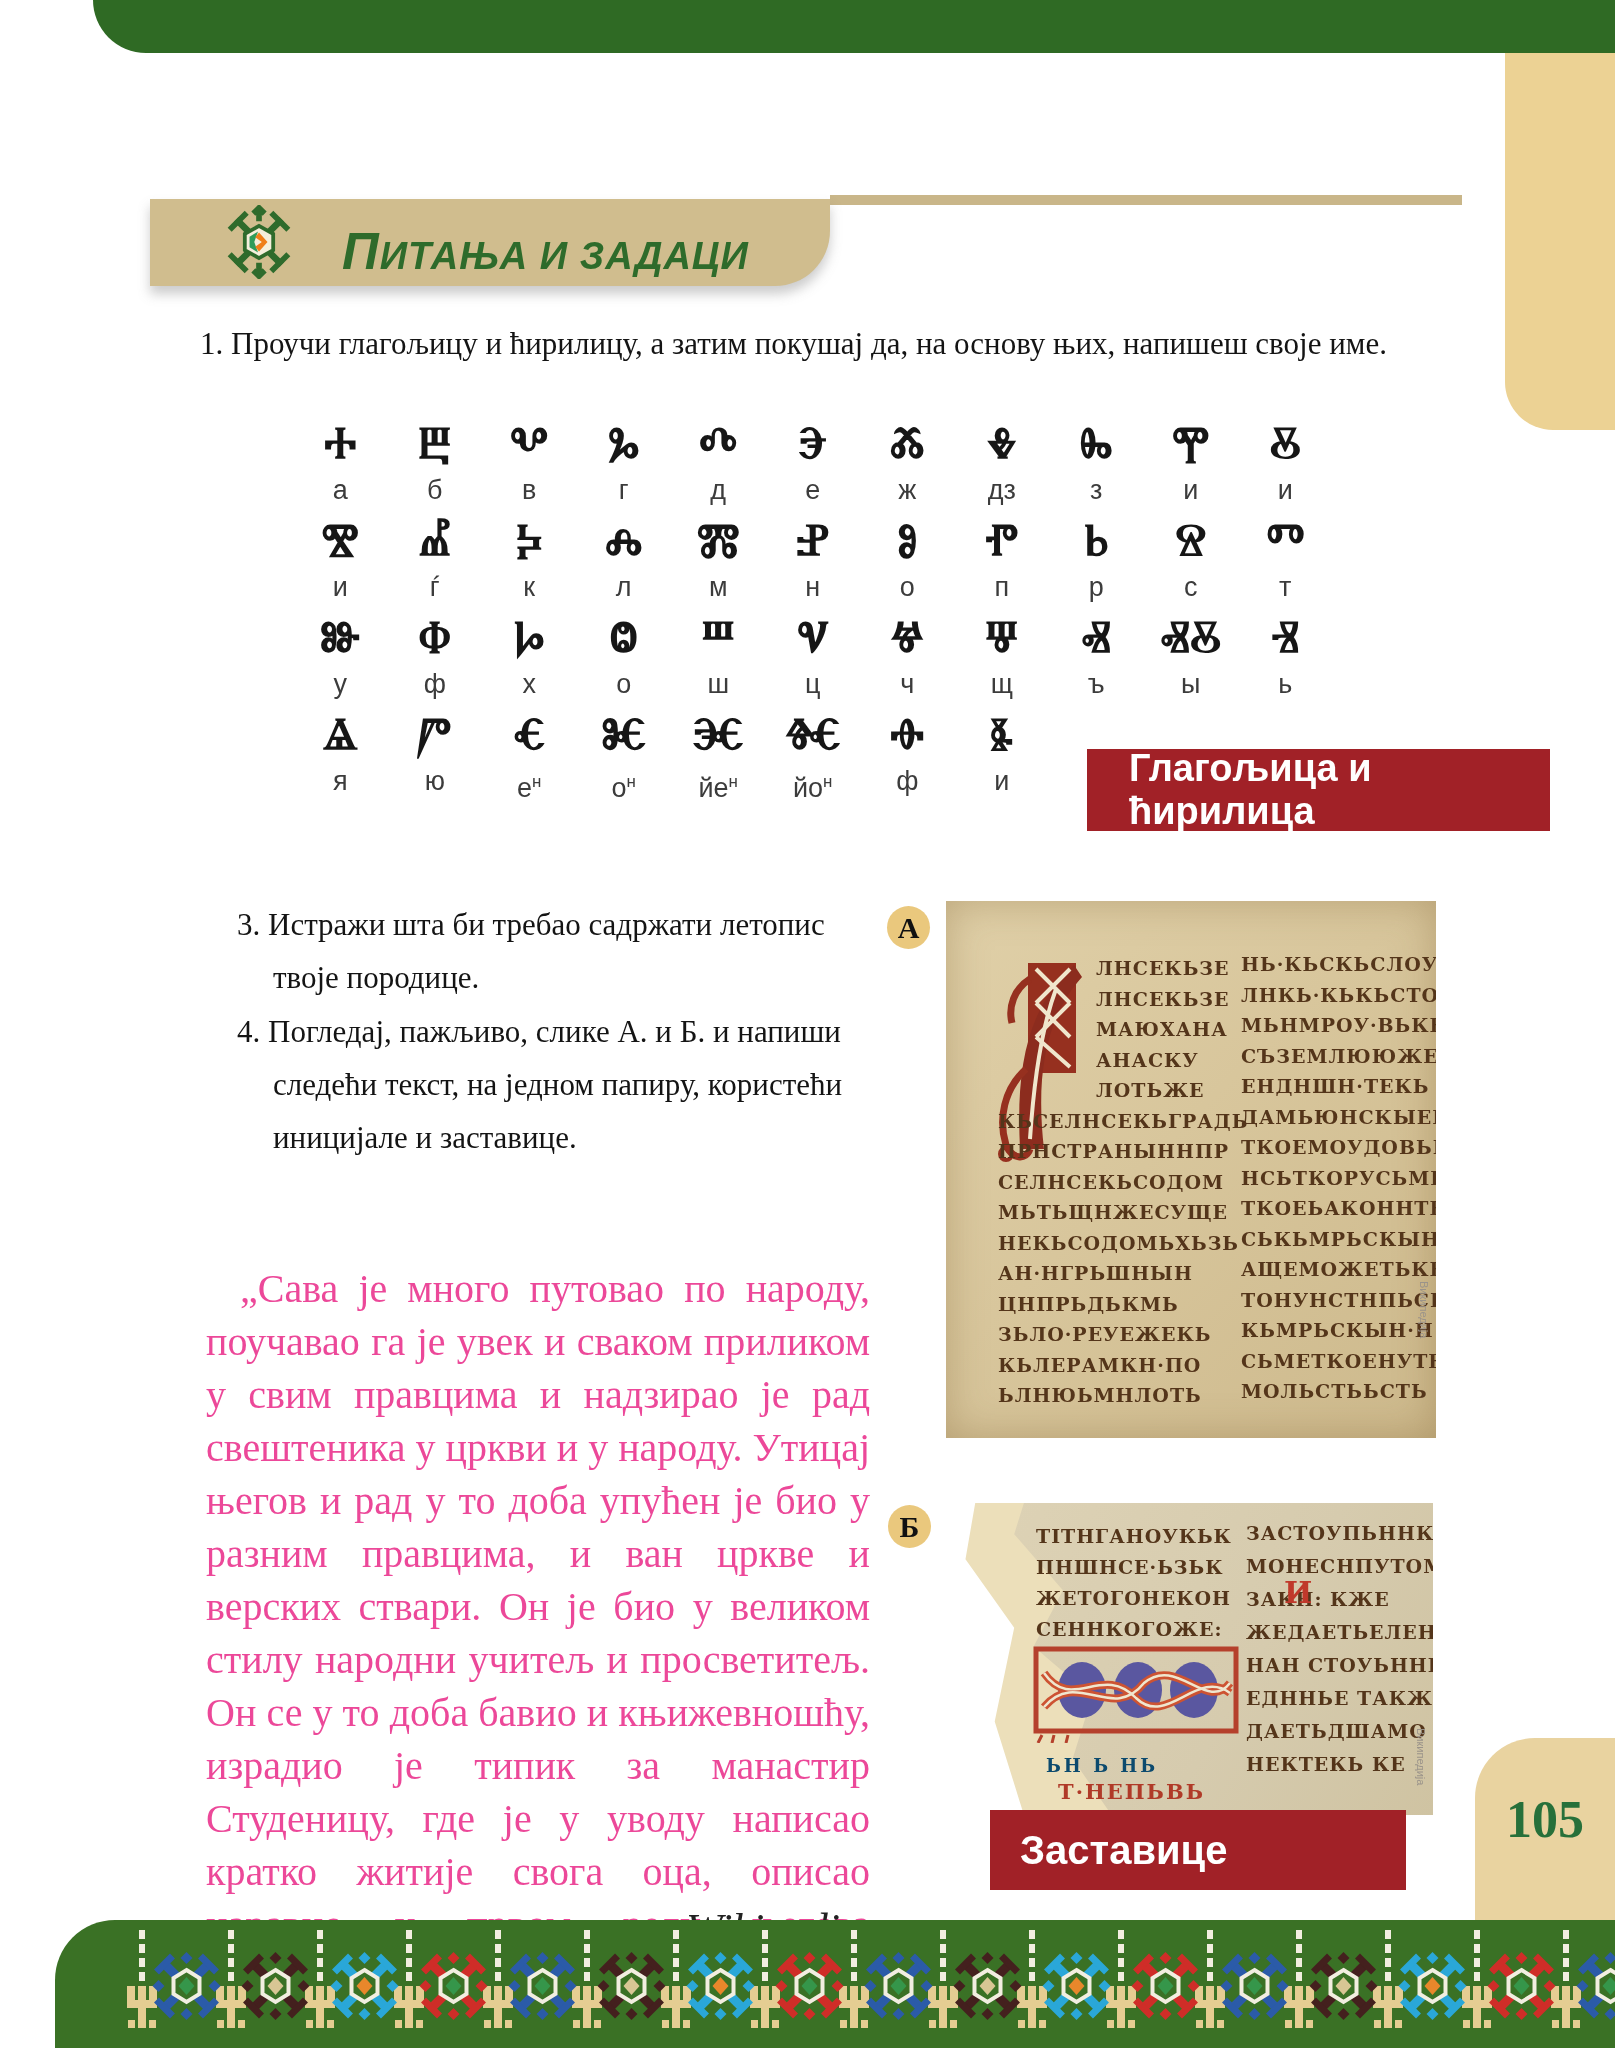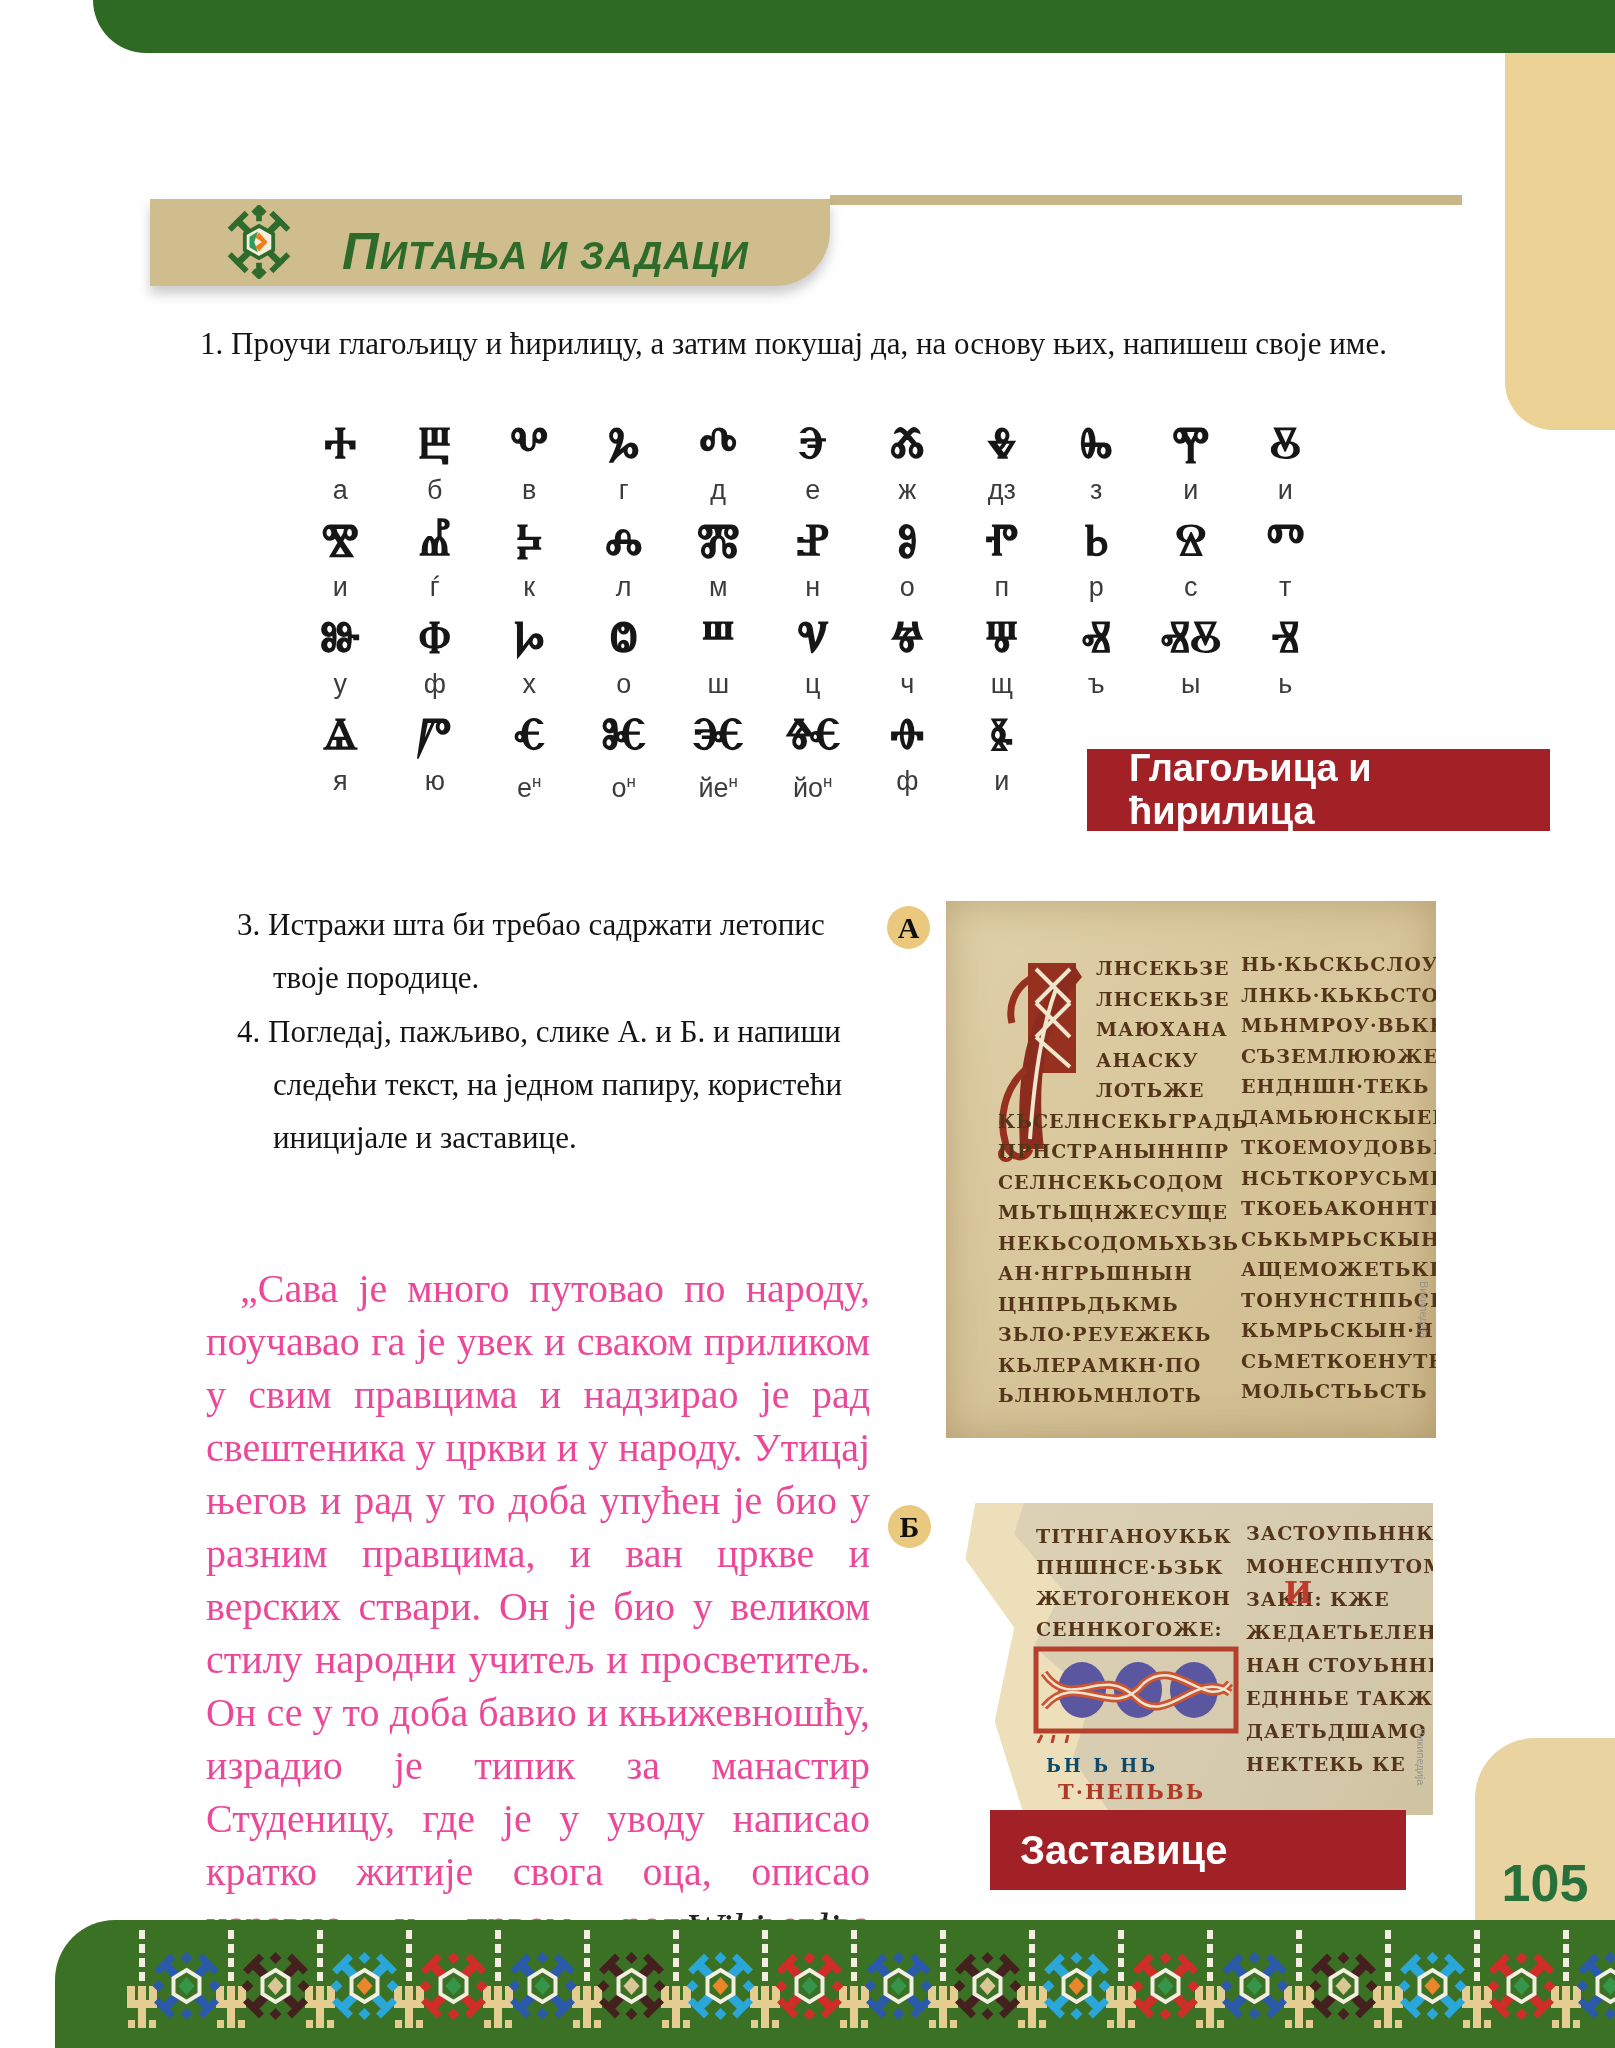--- a/index.html
+++ b/index.html
@@ -89,22 +89,22 @@
   #fb-tail1 { left:100px; top:252px; font-size:18px; color:#0c4a6e; font-weight:bold;
               letter-spacing:3px; font-family:"DejaVu Serif", serif;}
   #fb-redline { left:112px; top:276px; font-size:21px; color:#b03a28; font-weight:bold;
                 letter-spacing:2px; font-family:"DejaVu Serif", serif; }
   #fb-initial { left:338px; top:72px; font-size:30px; color:#c0392b; font-weight:bold;
                 font-family:"DejaVu Serif", serif; }
 
   
   #tab-105 { left:1475px; top:1738px; width:140px; height:182px; background:#e9d3a0;
              border-top-left-radius:60px; text-align:center; }
-  #p-num { margin-top:115px; font-size:52px; font-weight:bold; color:#27703a;
-           font-family:Liberation Sans, sans-serif; }
+  #p-num { margin-top:52px; font-size:52px; font-weight:bold; color:#27703a;
+           font-family:Liberation Serif, serif; }
 
   
   #footer { left:55px; top:1920px; width:1560px; height:128px; background:#3a7125;
             border-top-left-radius:60px; overflow:hidden; }
 </style>
 </head>
 <body>
 
 <div id="page">
 

